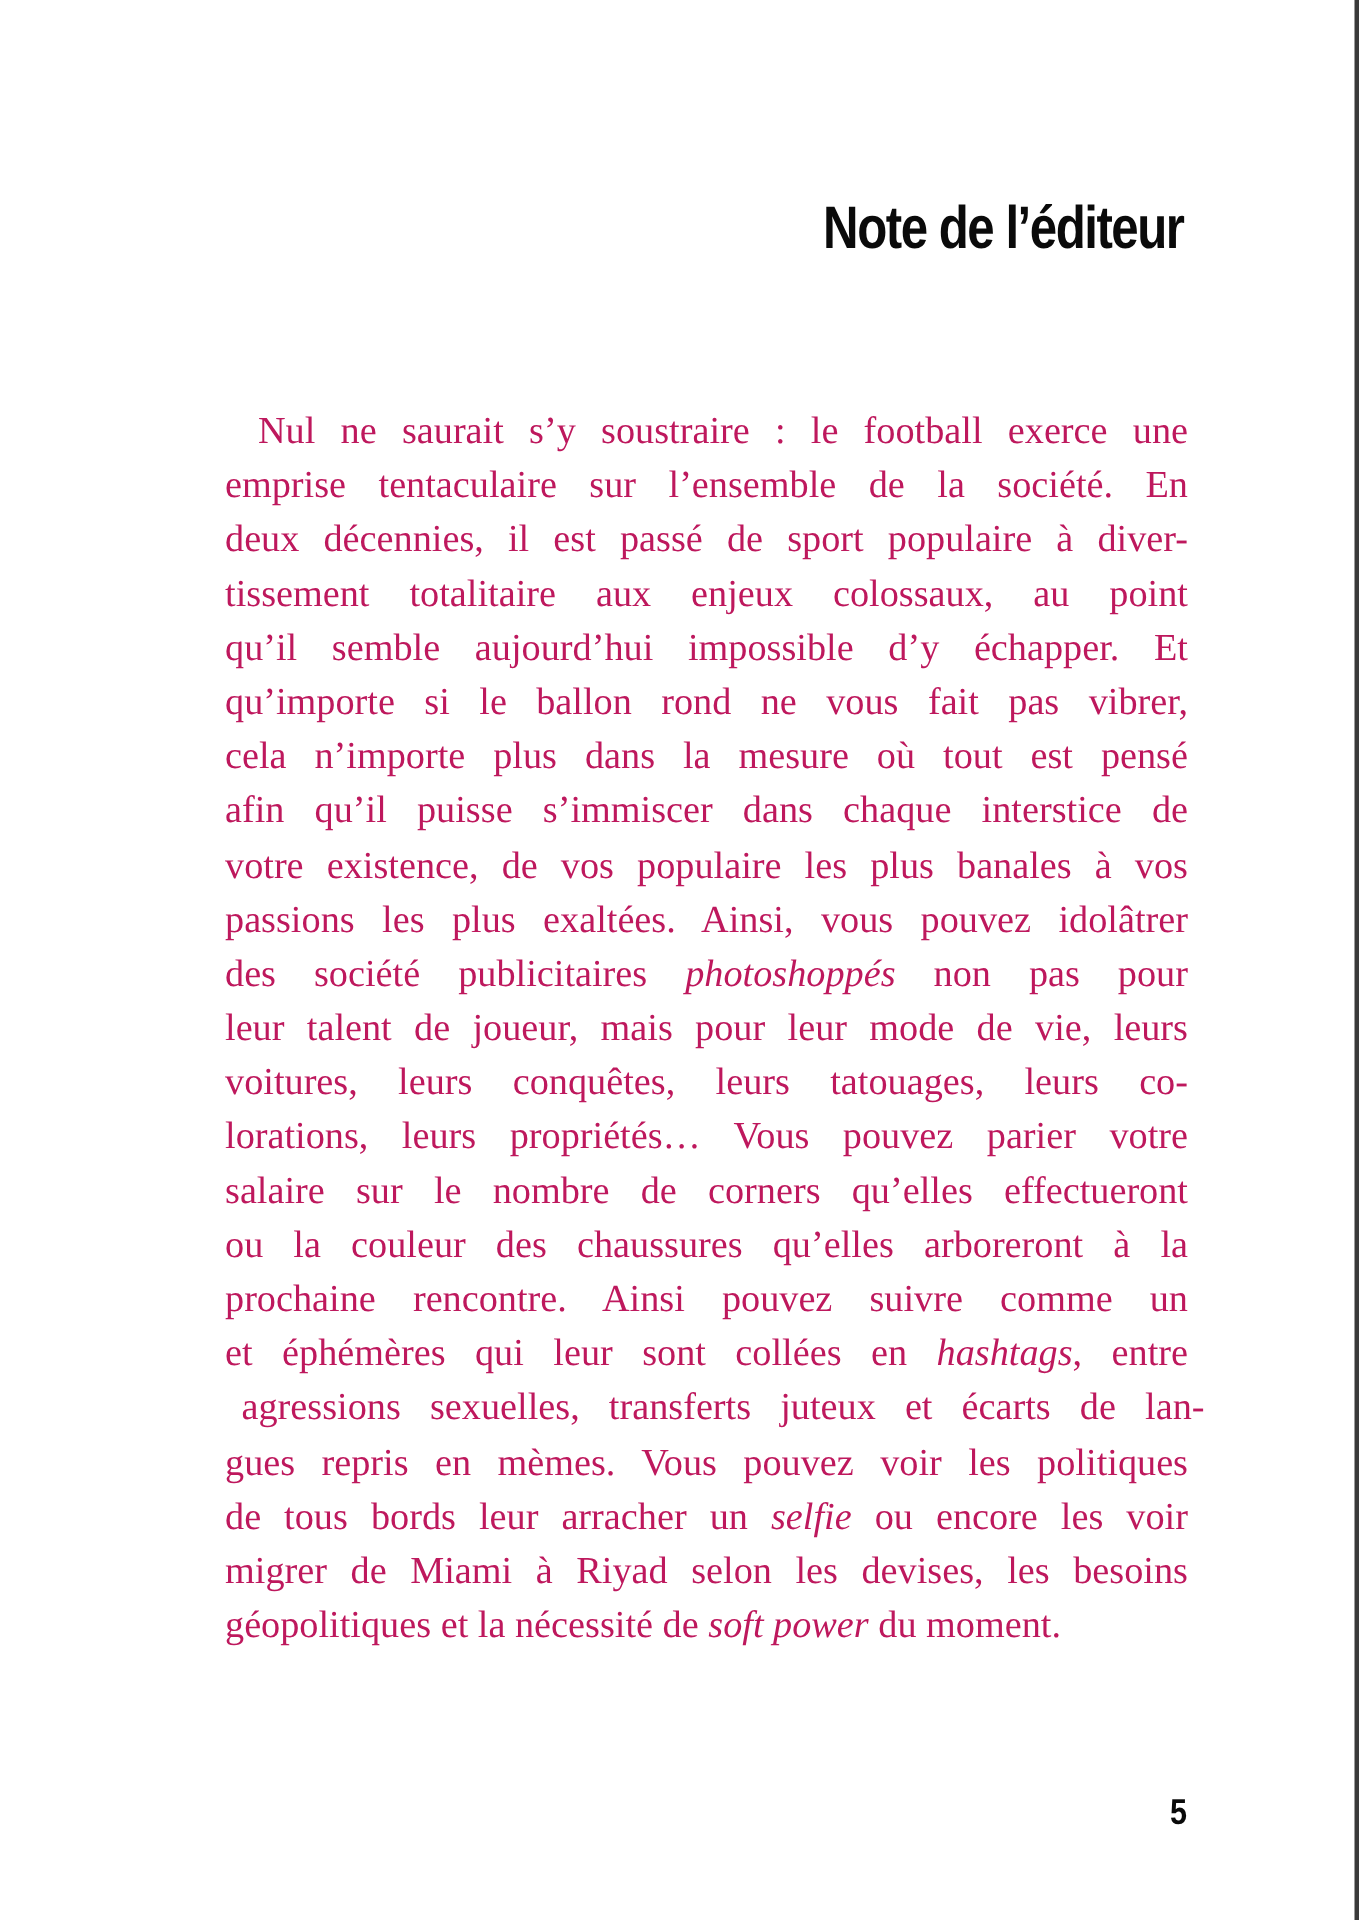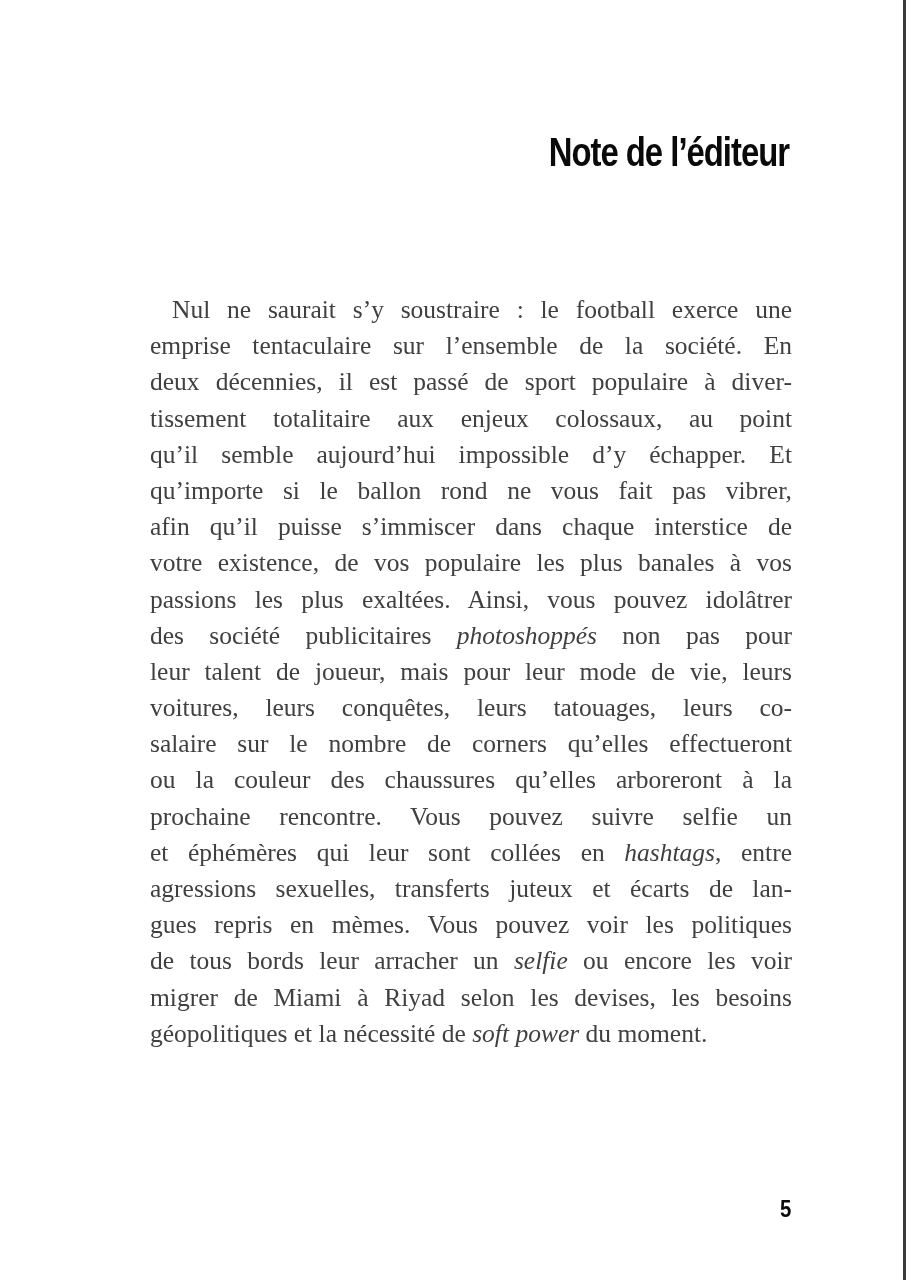--- a/index.html
+++ b/index.html
@@ -38,25 +38,25 @@
       line-height: 56px;
       color: #0a0a0a;
       letter-spacing: -1.2px;
       transform: scaleX(0.82);
       transform-origin: right center;
       white-space: nowrap;
     }
     .body-text {
       position: absolute;
       left: 150px;
-      top: 292px;
+      top: 269px;
       width: 642px;
       font-family: "DejaVu Serif", serif;
       font-size: 22px;
-      color: #404040;
+      color: #be185d;
     }
     .line {
       display: block;
       height: 36.2px;
       line-height: 36.2px;
       white-space: nowrap;
       text-align: justify;
       text-align-last: justify;
       overflow: visible;
       transform-origin: left center;
@@ -85,31 +85,33 @@
 <div class="page">
   <h1 class="title">Note de l’éditeur</h1>
 
   <div class="body-text" id="body-text">
       <span class="line indent" style="width: 642px; box-sizing: border-box;"><span>Nul ne saurait s’y soustraire : le football exerce une</span></span>
       <span class="line" style="width: 642px; box-sizing: border-box;"><span>emprise tentaculaire sur l’ensemble de la société. En</span></span>
       <span class="line" style="width: 642px; box-sizing: border-box;"><span>deux décennies, il est passé de sport populaire à diver-</span></span>
       <span class="line" style="width: 642px; box-sizing: border-box;"><span>tissement totalitaire aux enjeux colossaux, au point</span></span>
       <span class="line" style="width: 642px; box-sizing: border-box;"><span>qu’il semble aujourd’hui impossible d’y échapper. Et</span></span>
       <span class="line" style="width: 642px; box-sizing: border-box;"><span>qu’importe si le ballon rond ne vous fait pas vibrer,</span></span>
+      <span class="line" style="width: 642px; box-sizing: border-box;"><span>cela n’importe plus dans la mesure où tout est pensé</span></span>
       <span class="line" style="width: 642px; box-sizing: border-box;"><span>afin qu’il puisse s’immiscer dans chaque interstice de</span></span>
       <span class="line" style="width: 642px; box-sizing: border-box;"><span>votre existence, de vos populaire les plus banales à vos</span></span>
       <span class="line" style="width: 642px; box-sizing: border-box;"><span>passions les plus exaltées. Ainsi, vous pouvez idolâtrer</span></span>
       <span class="line" style="width: 642px; box-sizing: border-box;"><span>des société publicitaires </span><em>photoshoppés</em><span> non pas pour</span></span>
       <span class="line" style="width: 642px; box-sizing: border-box;"><span>leur talent de joueur, mais pour leur mode de vie, leurs</span></span>
       <span class="line" style="width: 642px; box-sizing: border-box;"><span>voitures, leurs conquêtes, leurs tatouages, leurs co-</span></span>
+      <span class="line" style="width: 642px; box-sizing: border-box;"><span>lorations, leurs propriétés… Vous pouvez parier votre</span></span>
       <span class="line" style="width: 642px; box-sizing: border-box;"><span>salaire sur le nombre de corners qu’elles effectueront</span></span>
       <span class="line" style="width: 642px; box-sizing: border-box;"><span>ou la couleur des chaussures qu’elles arboreront à la</span></span>
-      <span class="line" style="width: 642px; box-sizing: border-box;"><span>prochaine rencontre. Vous pouvez suivre selfie un</span></span>
+      <span class="line" style="width: 642px; box-sizing: border-box;"><span>prochaine rencontre. Ainsi pouvez suivre comme un</span></span>
       <span class="line" style="width: 642px; box-sizing: border-box;"><span>et éphémères qui leur sont collées en </span><em>hashtags</em><span>, entre</span></span>
-      <span class="line" style="width: 642px; box-sizing: border-box;"><span>agressions sexuelles, transferts juteux et écarts de lan-</span></span>
+      <span class="line" style="width: 642px; box-sizing: border-box; margin-left: 11px;"><span>agressions sexuelles, transferts juteux et écarts de lan-</span></span>
       <span class="line" style="width: 642px; box-sizing: border-box;"><span>gues repris en mèmes. Vous pouvez voir les politiques</span></span>
       <span class="line" style="width: 642px; box-sizing: border-box;"><span>de tous bords leur arracher un </span><em>selfie</em><span> ou encore les voir</span></span>
       <span class="line" style="width: 642px; box-sizing: border-box;"><span>migrer de Miami à Riyad selon les devises, les besoins</span></span>
       <span class="line last"><span>géopolitiques et la nécessité de </span><em>soft power</em><span> du moment.</span></span>
     </div>
 
   <div class="page-number">5</div>
 </div>
 <div class="page-edge"></div>
 

